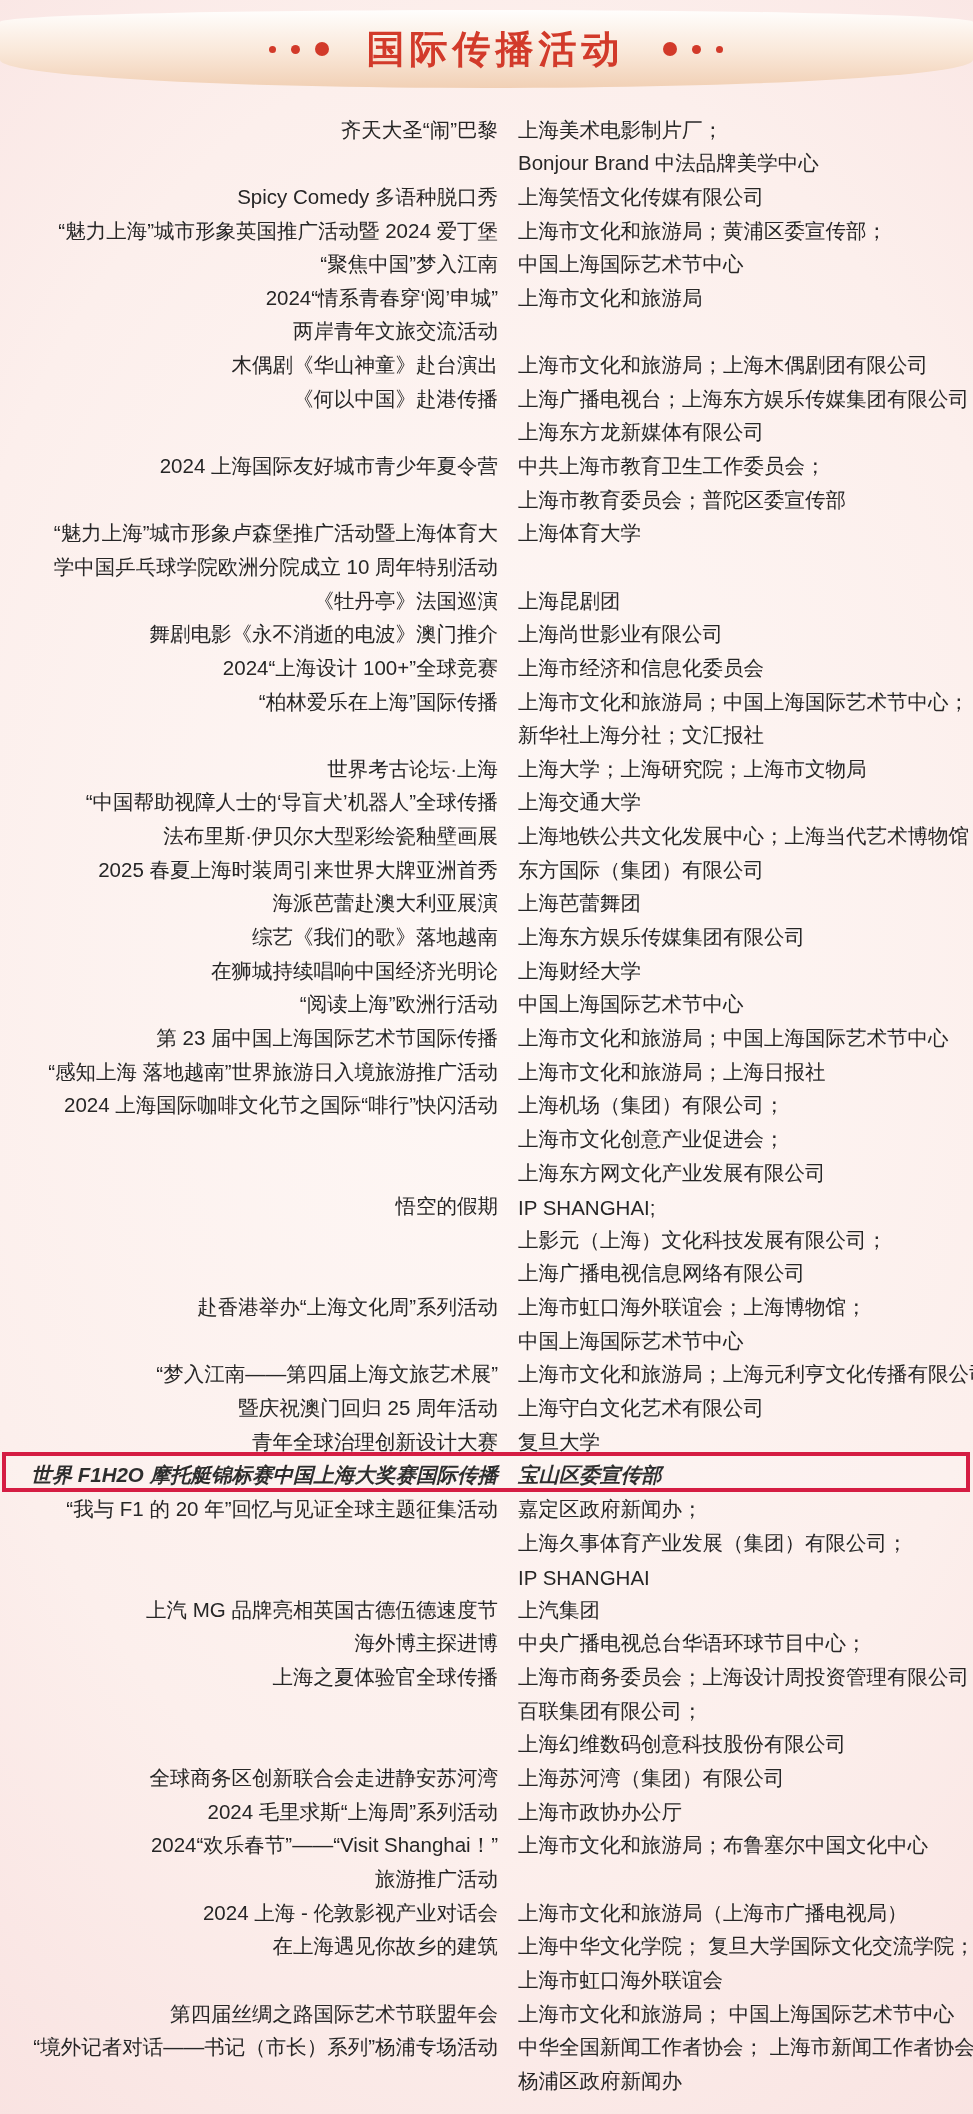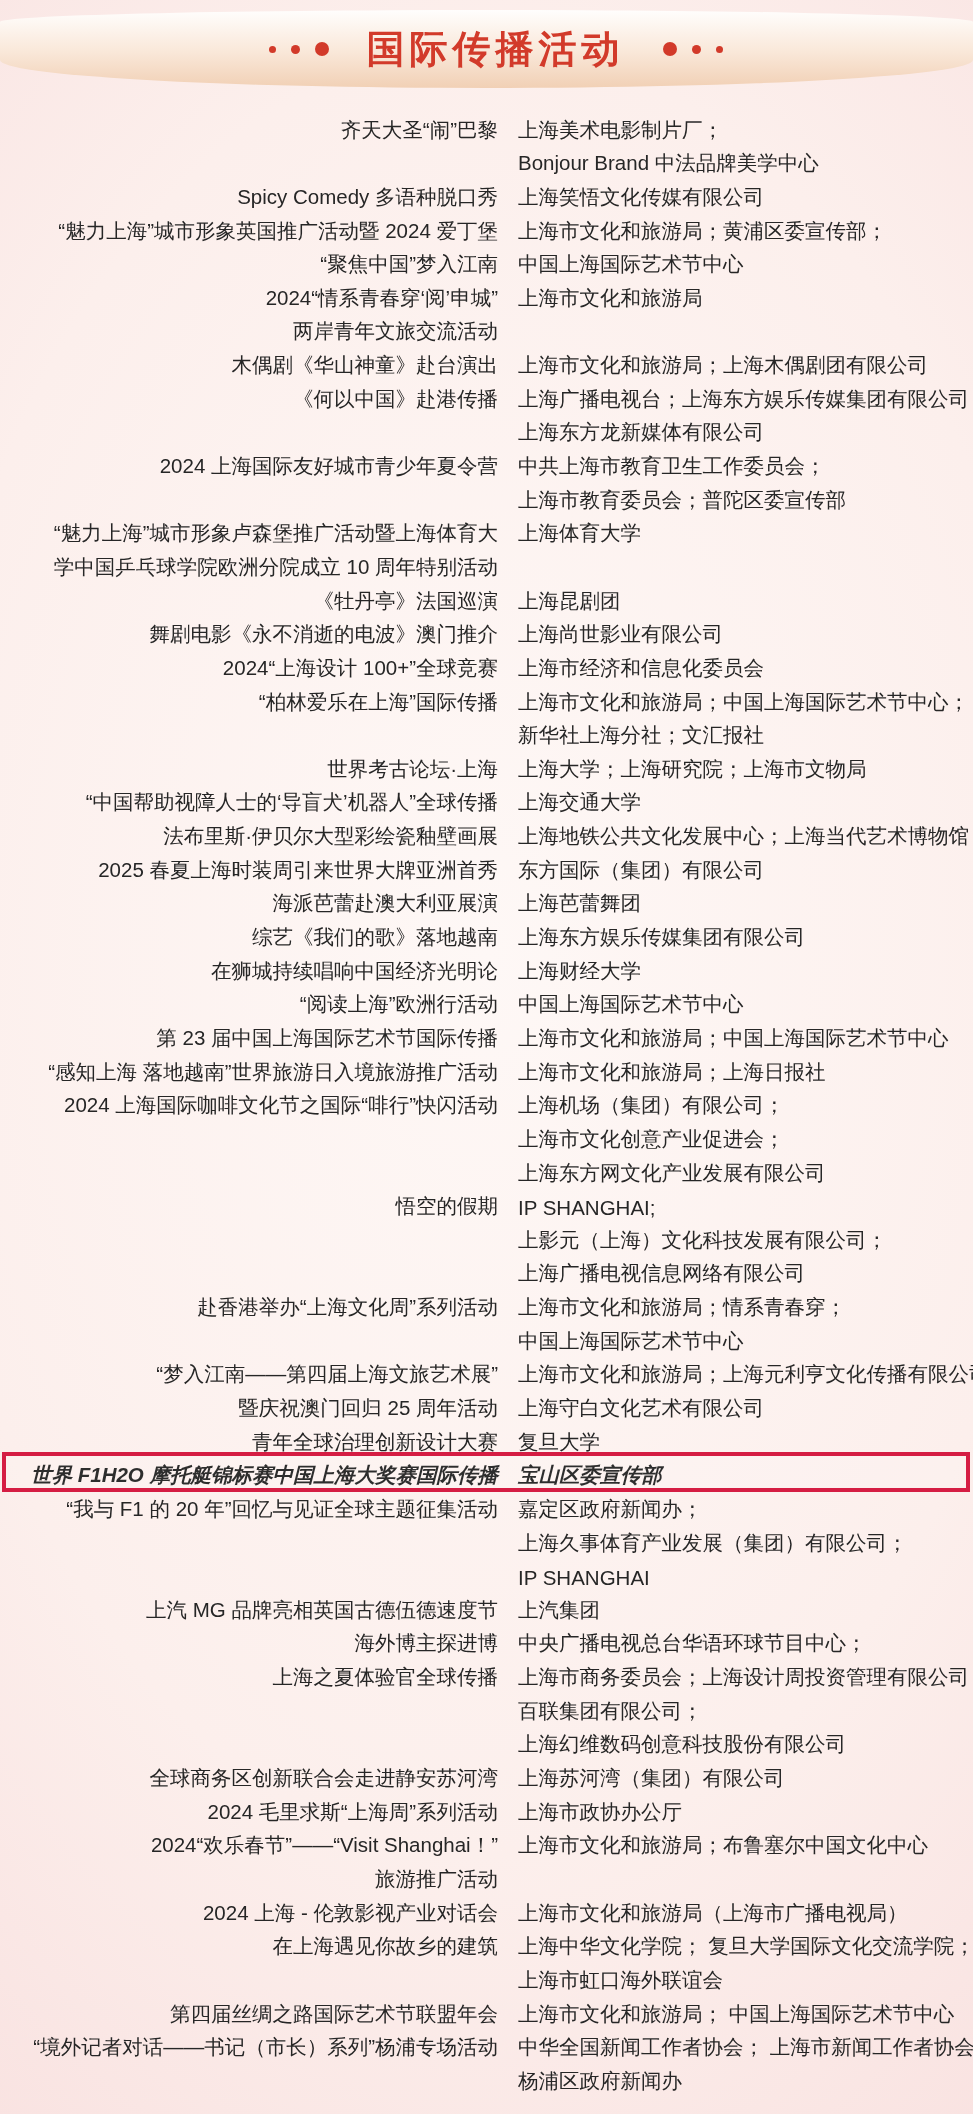--- a/index.html
+++ b/index.html
@@ -194,21 +194,21 @@
       <div class="row">
     <div class="cell-left"></div>
     <div class="cell-right">上影元（上海）文化科技发展有限公司；</div>
   </div>
       <div class="row">
     <div class="cell-left"></div>
     <div class="cell-right">上海广播电视信息网络有限公司</div>
   </div>
       <div class="row">
     <div class="cell-left">赴香港举办“上海文化周”系列活动</div>
-    <div class="cell-right">上海市文化和旅游局；情系青春穿；</div>
+    <div class="cell-right">上海市虹口海外联谊会；上海博物馆；</div>
   </div>
       <div class="row">
     <div class="cell-left"></div>
     <div class="cell-right">中国上海国际艺术节中心</div>
   </div>
       <div class="row">
     <div class="cell-left">“梦入江南——第四届上海文旅艺术展”</div>
     <div class="cell-right">上海市文化和旅游局；上海元利亨文化传播有限公司；</div>
   </div>
       <div class="row">

